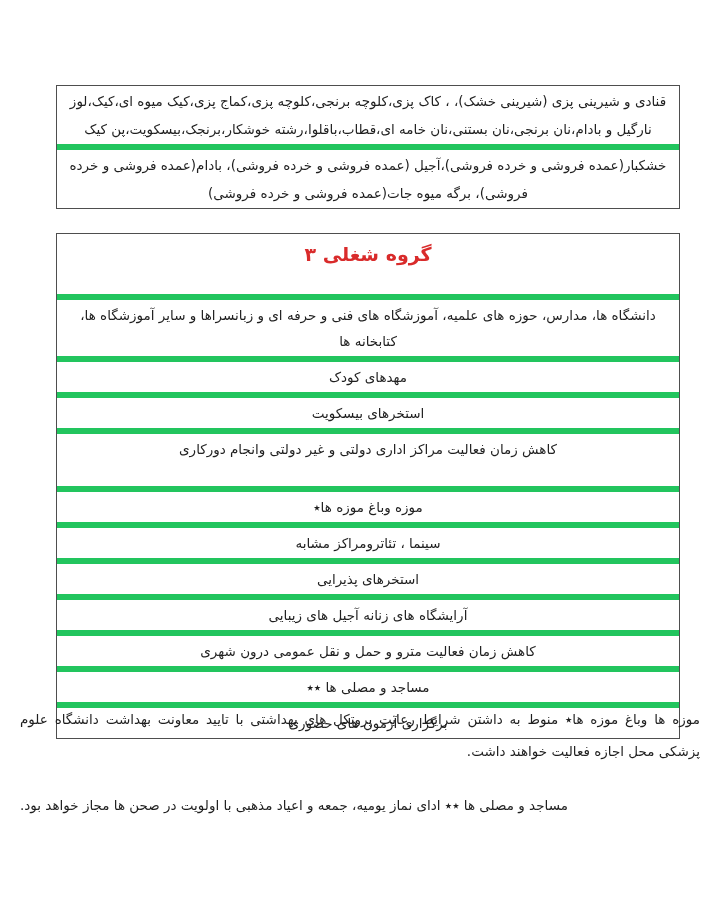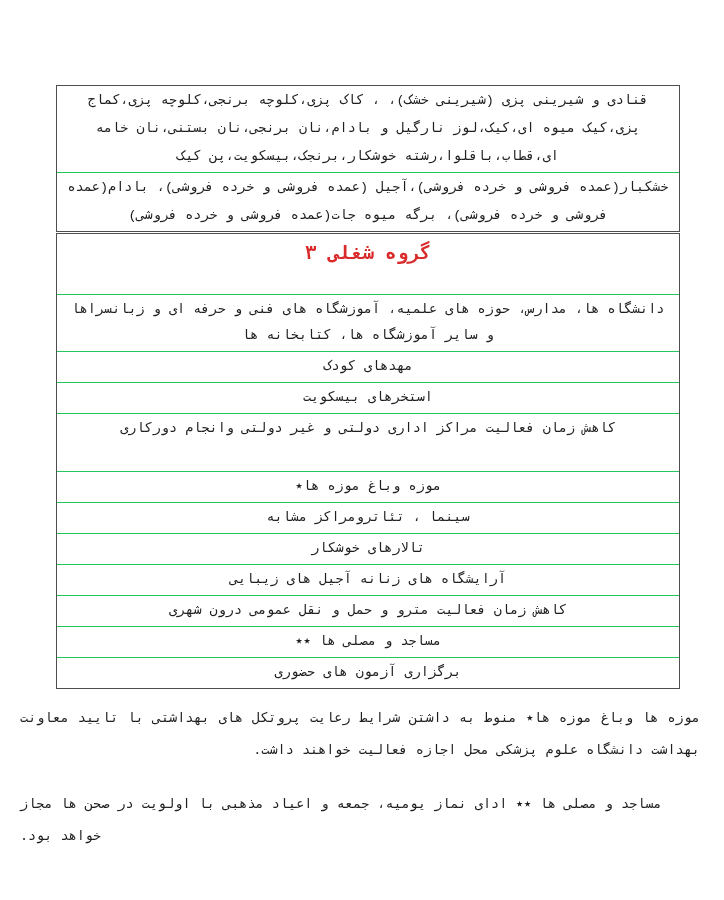--- a/index.html
+++ b/index.html
@@ -13,32 +13,31 @@
     overflow: hidden;
     font-family: "DejaVu Sans", "DejaVu Serif", sans-serif;
     color: #1f1f1f;
     direction: rtl;
   }
   .page {
     position: relative;
     width: 724px;
     height: 900px;
     background: #ffffff;
-    font-family: Liberation Mono, monospace;
   }
   .doc-table {
     position: absolute;
     right: 44px;
     width: 624px;
     border: 1px solid #4e4e4e;
     box-sizing: border-box;
     background: #ffffff;
   }
   .doc-table .row {
-    border-top: 1px solid #22c55e;
+    border-top: 6px solid #22c55e;
     box-sizing: border-box;
     text-align: center;
     font-size: 13.5px;
     line-height: 26px;
     padding: 2px 10px;
     display: flex;
     align-items: center;
     justify-content: center;
   }
   .doc-table .row:first-child {
@@ -101,21 +100,21 @@
   </div>
 
   <div id="table2" class="doc-table">
     <div class="row header-row">گروه شغلی ۳</div>
     <div class="row wide">دانشگاه ها، مدارس، حوزه های علمیه، آموزشگاه های فنی و حرفه ای و زبانسراها و سایر آموزشگاه ها، کتابخانه ها</div>
     <div class="row">مهدهای کودک</div>
     <div class="row">استخرهای بیسکویت</div>
     <div class="row tall">کاهش زمان فعالیت مراکز اداری دولتی و غیر دولتی وانجام دورکاری</div>
     <div class="row">موزه وباغ موزه ها٭</div>
     <div class="row">سینما ، تئاترومراکز مشابه</div>
-    <div class="row">تالارهای خوشکار</div>
+    <div class="row">استخرهای پذیرایی</div>
     <div class="row">آرایشگاه های زنانه آجیل های زیبایی</div>
     <div class="row">کاهش زمان فعالیت مترو و حمل و نقل عمومی درون شهری</div>
     <div class="row">مساجد و مصلی ها ٭٭</div>
     <div class="row">برگزاری آزمون های حضوری</div>
   </div>
 
   <div class="notes">
     <p class="note">موزه ها وباغ موزه ها٭ منوط به داشتن شرایط رعایت پروتکل های بهداشتی با تایید معاونت بهداشت دانشگاه علوم پزشکی محل اجازه فعالیت خواهند داشت.</p>
     <p class="note single">مساجد و مصلی ها ٭٭ ادای نماز یومیه، جمعه و اعیاد مذهبی با اولویت در صحن ها مجاز خواهد بود.</p>
   </div>

